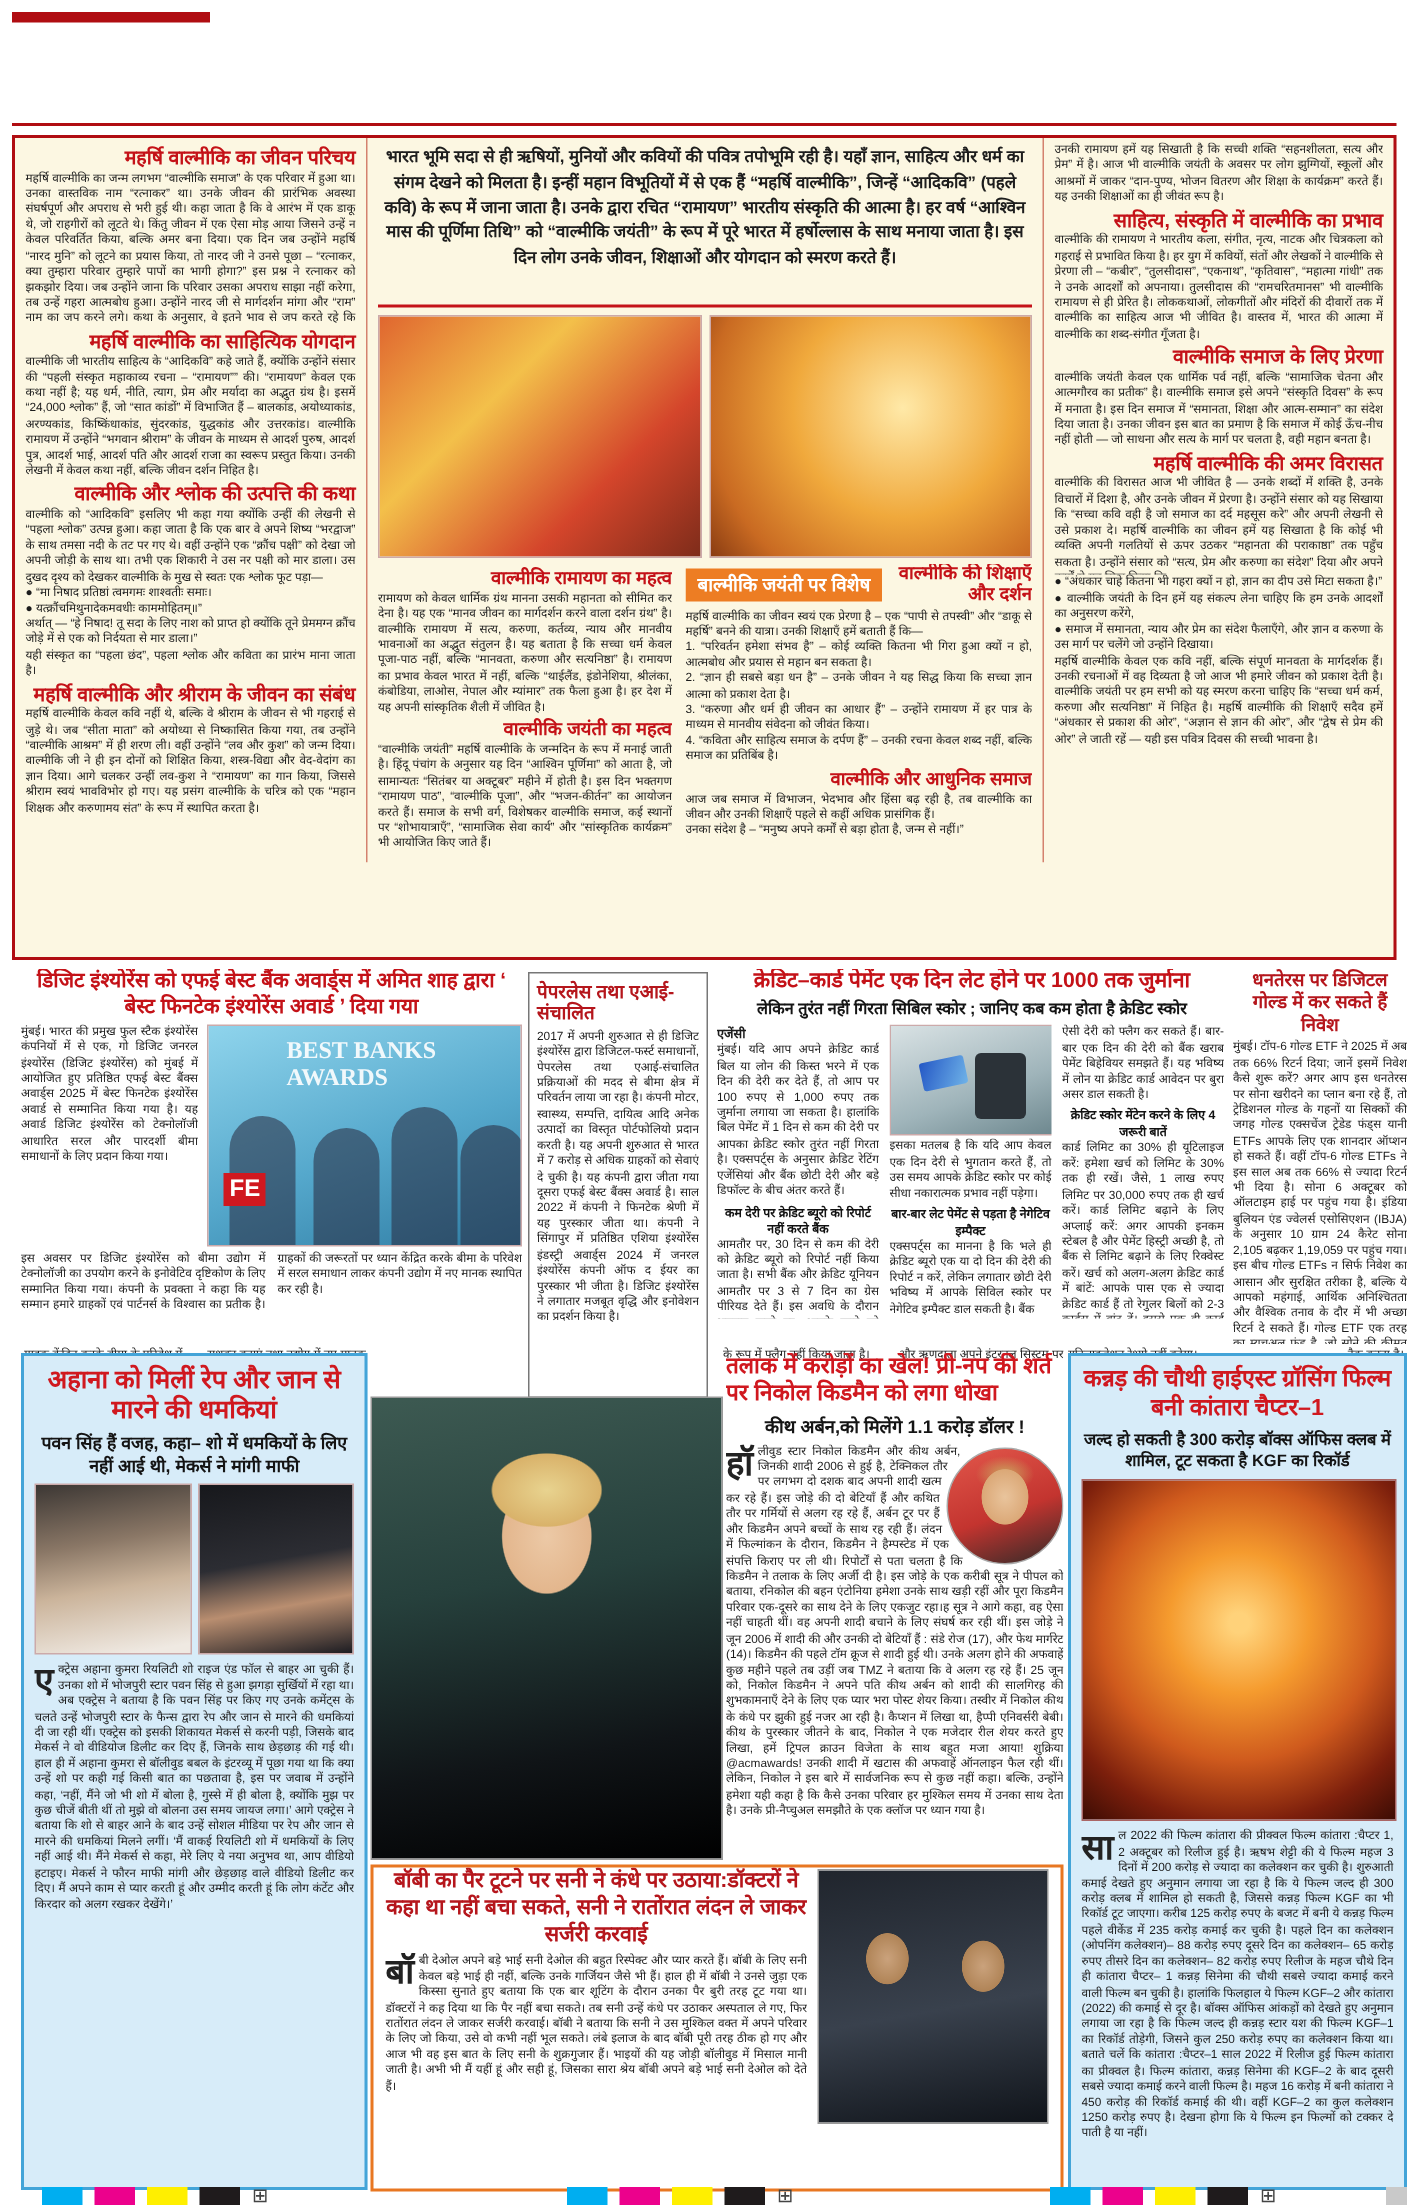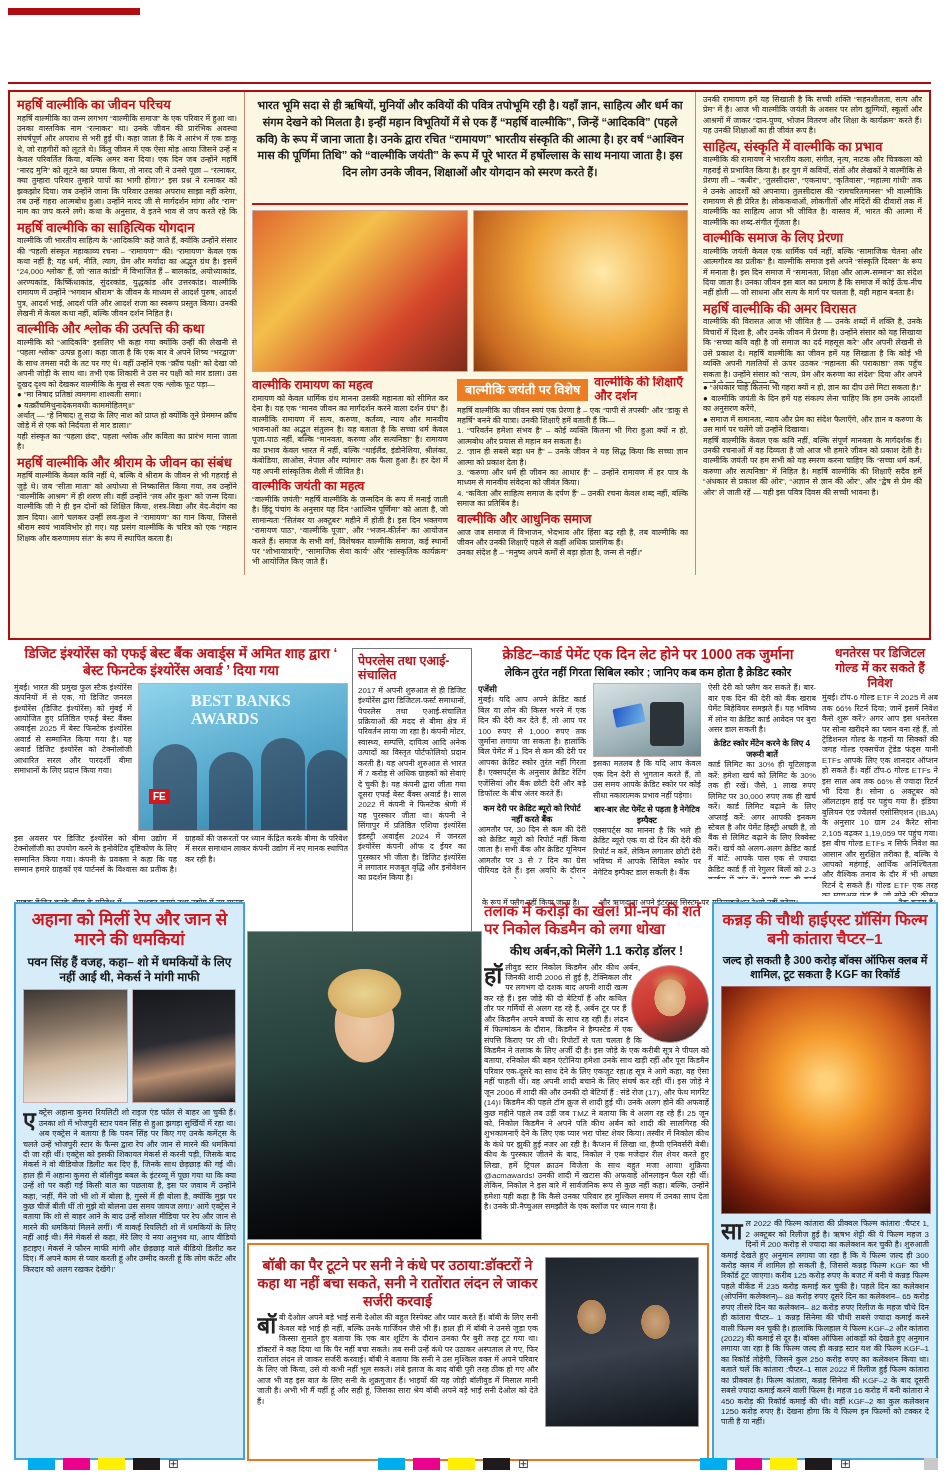--- a/index.html
+++ b/index.html
@@ -25,21 +25,21 @@
   .toprule{left:8px;top:82px;width:923px;height:2px;background:#b00d12;}
   
   .lead{left:8px;top:90px;width:923px;height:550px;background:#fcf7e2;border:2.5px solid #b00d12;box-sizing:border-box;}
   .lead-headline{font-size:27px;font-weight:800;color:#c41218;text-align:center;padding:8px 4px 6px;
                  border-bottom:2.5px solid #c41218;line-height:1.1;}
   .lead-cols{display:flex;height:483px;overflow:hidden;}
   .lcol{box-sizing:border-box;padding:3px 7px;overflow:hidden;}
   .col-left{width:236px;border-right:1px solid #d4826e;}
   .col-mid{width:452px;}
   .col-right{width:235px;border-left:1px solid #d4826e;}
-  .sec-h{color:#c41218;font-weight:700;font-size:13px;margin:3px 0 1px;line-height:1.12;}
+  .sec-h{color:#c41218;font-weight:700;font-size:13px;margin:3px 0 1px;line-height:1.12;text-align:right;}
   .sec-h.sm{font-size:12.3px;}
   .body-sm{font-size:7.9px;line-height:1.32;text-align:justify;color:#1c1c1c;overflow:hidden;}
   .pre{white-space:pre-line;}
   .intro{font-weight:700;font-size:11.2px;text-align:center;line-height:1.5;padding:2px 2px 22px;
          border-bottom:2px solid #c41218;color:#1d1d1d;max-height:100px;overflow:hidden;}
   .img-row{display:flex;gap:5px;margin:5px 0 4px;}
   .ph{position:relative;overflow:hidden;border:1px solid #caa;}
   .ph-lead{width:216px;height:160px;}
   .ph-sages{background:linear-gradient(135deg,#e0662f 0%,#f3c04a 35%,#d4452b 70%,#7e2c1a 100%);}
   .ph-writing{background:radial-gradient(circle at 60% 38%,#ffe9a8 0%,#f0a93c 45%,#c96a22 80%,#8a3c12 100%);}
@@ -50,21 +50,21 @@
   .tag{background:#ed7d23;color:#fff;font-weight:800;font-size:12.5px;padding:2px 8px 3px;white-space:nowrap;}
   
   .artbox{box-sizing:border-box;overflow:hidden;}
   .digit{left:14px;top:646px;width:334px;height:250px;}
   .digit-h{font-size:13.8px;font-weight:800;color:#c41218;text-align:center;line-height:1.22;margin-bottom:3px;}
   .digit-flex{display:flex;gap:6px;}
   .digit-left{width:118px;}
   .ph-awards{width:208px;height:146px;background:linear-gradient(160deg,#8fd4ec 0%,#55a8cc 55%,#2f7ca3 100%);flex:none;}
   .awards-text{position:absolute;left:50%;top:8px;transform:translateX(-50%);
                color:#fff;font-weight:800;font-size:16px;line-height:1.15;font-family:"Liberation Serif","DejaVu Serif",serif;opacity:.9;}
-  .fe-badge{position:absolute;left:10px;bottom:26px;background:#d0181f;color:#fff;font-weight:800;font-size:10px;padding:2px 4px;}
+  .fe-badge{position:absolute;left:10px;bottom:26px;background:#d0181f;color:#fff;font-weight:800;font-size:16px;padding:2px 4px;}
   .sil{position:absolute;bottom:0;width:44px;height:86px;border-radius:22px 22px 0 0;background:rgba(40,40,60,.55);}
   .digit-bottom{column-count:2;column-gap:8px;margin-top:3px;}
   .paperless{left:352px;top:648px;width:120px;height:284px;border:1.5px solid #777;padding:5px;background:#fff;}
   .paperless-h{font-size:12.5px;font-weight:800;color:#b5161c;line-height:1.15;margin-bottom:3px;}
   .credit{left:478px;top:646px;width:340px;height:250px;}
   .credit-h1{font-size:14.2px;font-weight:800;color:#c41218;text-align:center;line-height:1.15;}
   .credit-h2{font-size:10.8px;font-weight:800;color:#141414;text-align:center;margin:2px 0 4px;}
   .credit-cols{display:flex;gap:7px;height:196px;overflow:hidden;}
   .ccol{width:108px;overflow:hidden;}
   .byline{font-size:8.5px;font-weight:800;margin-bottom:1px;}
@@ -88,21 +88,21 @@
       background:radial-gradient(ellipse 60px 40px at 50% 20%,#e8d38f 0%,#d9b26a 60%,transparent 62%),
                  radial-gradient(ellipse 42px 54px at 50% 30%,#ecc9a6 0%,#e3b68d 70%,transparent 72%),
                  linear-gradient(170deg,#3d5a52 0%,#26403c 40%,#101417 75%,#000 100%);}
   .kidman{left:484px;top:902px;width:225px;height:336px;overflow:hidden;}
   .kid-h{font-size:15px;font-weight:800;color:#d0181f;text-align:left;line-height:1.22;}
   .kid-sub{font-size:12.2px;font-weight:800;color:#141414;text-align:center;margin:3px 0 4px;}
   .keith{float:right;width:76px;height:76px;border-radius:50%;margin:2px 0 2px 5px;border:1px solid #aaa;
       background:radial-gradient(ellipse 22px 26px at 50% 42%,#e9c49c 0%,#dba877 70%,transparent 72%),
                  radial-gradient(ellipse 26px 16px at 50% 22%,#caa45e 0%,transparent 75%),
                  linear-gradient(160deg,#e2574b 0%,#c3342f 55%,#302a28 100%);}
-  .bobby{left:247px;top:1243px;width:462px;height:218px;border:2.5px solid #e87722;background:#fff;padding:12px 8px;}
+  .bobby{left:247px;top:1243px;width:462px;height:218px;border:2.5px solid #e87722;background:#fff;padding:1px 8px;}
   .bob-h{font-size:14.2px;font-weight:800;color:#b5161c;text-align:center;line-height:1.25;margin-bottom:3px;}
   .ph-deols{float:right;width:152px;height:168px;margin:0 0 3px 7px;border:1px solid #999;
       background:radial-gradient(ellipse 20px 24px at 30% 35%,#caa27c 0%,#b08457 70%,transparent 72%),
                  radial-gradient(ellipse 20px 24px at 72% 38%,#caa27c 0%,#b08457 70%,transparent 72%),
                  linear-gradient(170deg,#20252d 0%,#39414d 55%,#10141a 100%);}
   .kantara{left:712px;top:902px;width:226px;height:558px;padding:6px 7px;}
   .kan-h{font-size:15.5px;font-weight:800;color:#d0181f;text-align:center;line-height:1.25;}
   .kan-sub{font-size:11px;font-weight:800;color:#141414;text-align:center;line-height:1.3;margin:4px 0 5px;}
   .ph-kantara{width:208px;height:226px;margin:0 auto 5px;border:1px solid #a66;
       background:radial-gradient(circle at 50% 42%,#ffd27a 4%,#f59b2e 28%,#cf5a1d 55%,#7c1f0c 80%,#3c0c04 100%);}

